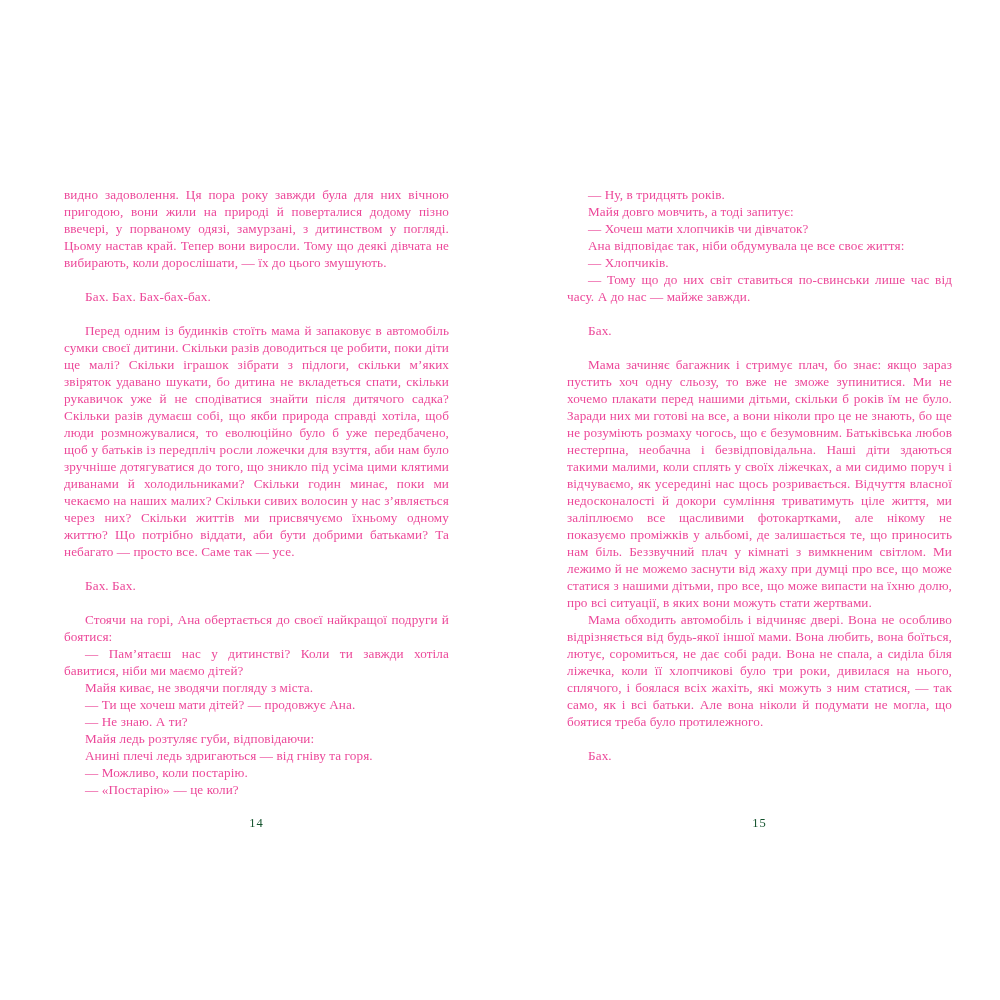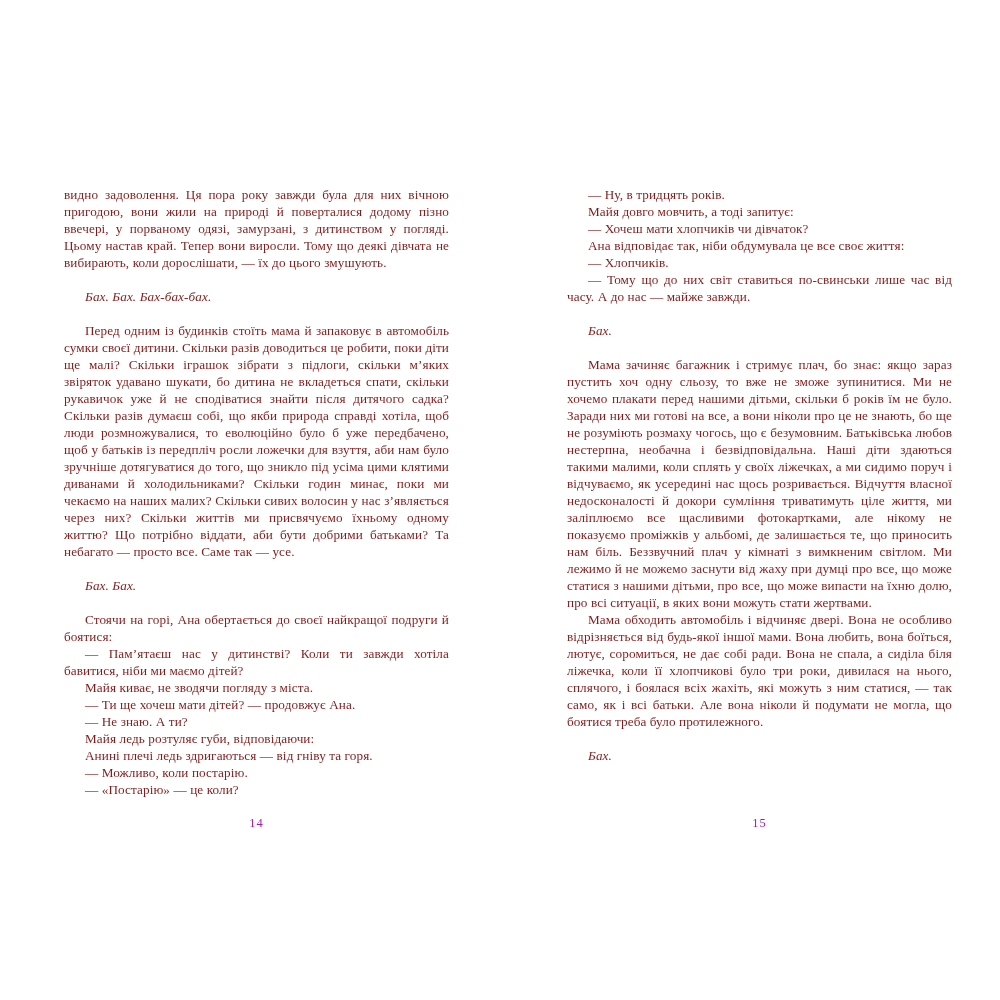--- a/index.html
+++ b/index.html
@@ -25,34 +25,34 @@
     width: 385px;
     height: 680px;
   }
   .page-left  { left: 64px; }
   .page-right { left: 567px; }
   .page-body p {
     margin: 0;
     font-size: 13.2px;
     line-height: 17px;
     text-align: justify;
-    color: #7f1d1d;
+    color: #ec4899;
     letter-spacing: 0.1px;
   }
   .page-body p.plain  { text-indent: 0; }
   .page-body p.indent { text-indent: 21px; }
-  .page-body p.spaced { text-indent: 21px; margin: 17px 0; font-style: italic; }
+  .page-body p.spaced { text-indent: 21px; margin: 17px 0; }
   .folio {
     position: absolute;
     top: 630px;
     left: 0;
     width: 100%;
     text-align: center;
     font-size: 12.5px;
-    color: #a21caf;
+    color: #14532d;
     letter-spacing: 1px;
   }
 </style>
 </head>
 <body>
 
 <div class="spread">
 
   <section class="page page-left">
     <div class="page-body">

